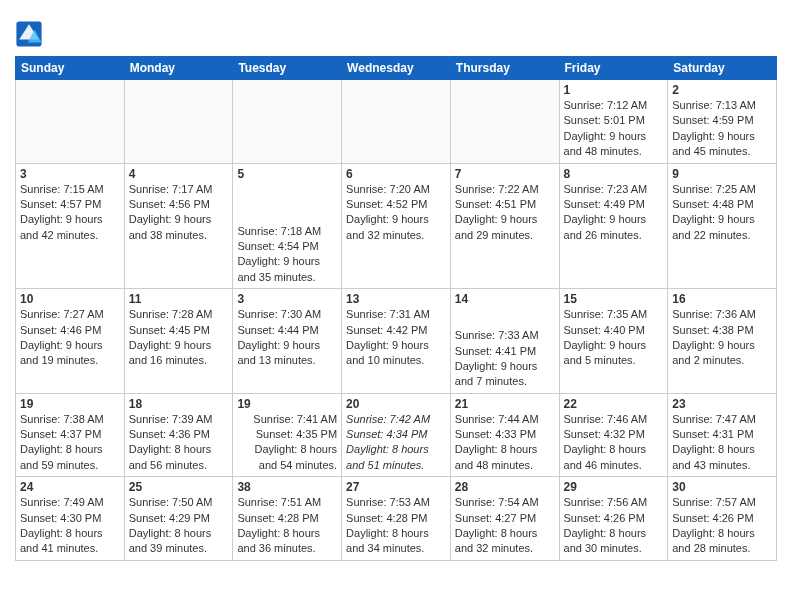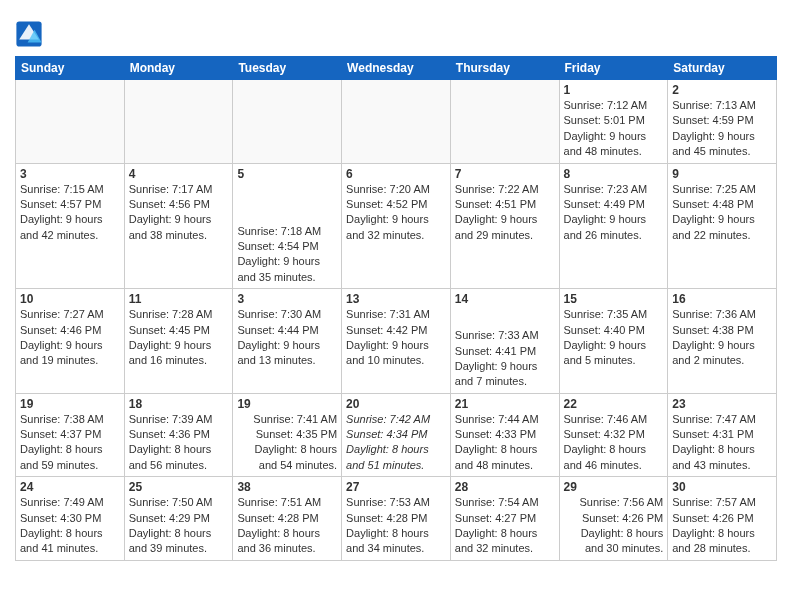--- a/index.html
+++ b/index.html
@@ -302,21 +302,21 @@
 Daylight: 8 hours and 34 minutes.</div>
           </td>
           <td>
             <span class="day-number">28</span>
             <div class="day-info" style="white-space: pre-line;">Sunrise: 7:54 AM
 Sunset: 4:27 PM
 Daylight: 8 hours and 32 minutes.</div>
           </td>
           <td>
             <span class="day-number">29</span>
-            <div class="day-info" style="white-space: pre-line; text-align: right;">Sunrise: 7:56 AM
+            <div class="day-info" style="white-space: pre-line;">Sunrise: 7:56 AM
 Sunset: 4:26 PM
 Daylight: 8 hours and 30 minutes.</div>
           </td>
           <td>
             <span class="day-number">30</span>
             <div class="day-info" style="white-space: pre-line;">Sunrise: 7:57 AM
 Sunset: 4:26 PM
 Daylight: 8 hours and 28 minutes.</div>
           </td>
         </tr>

